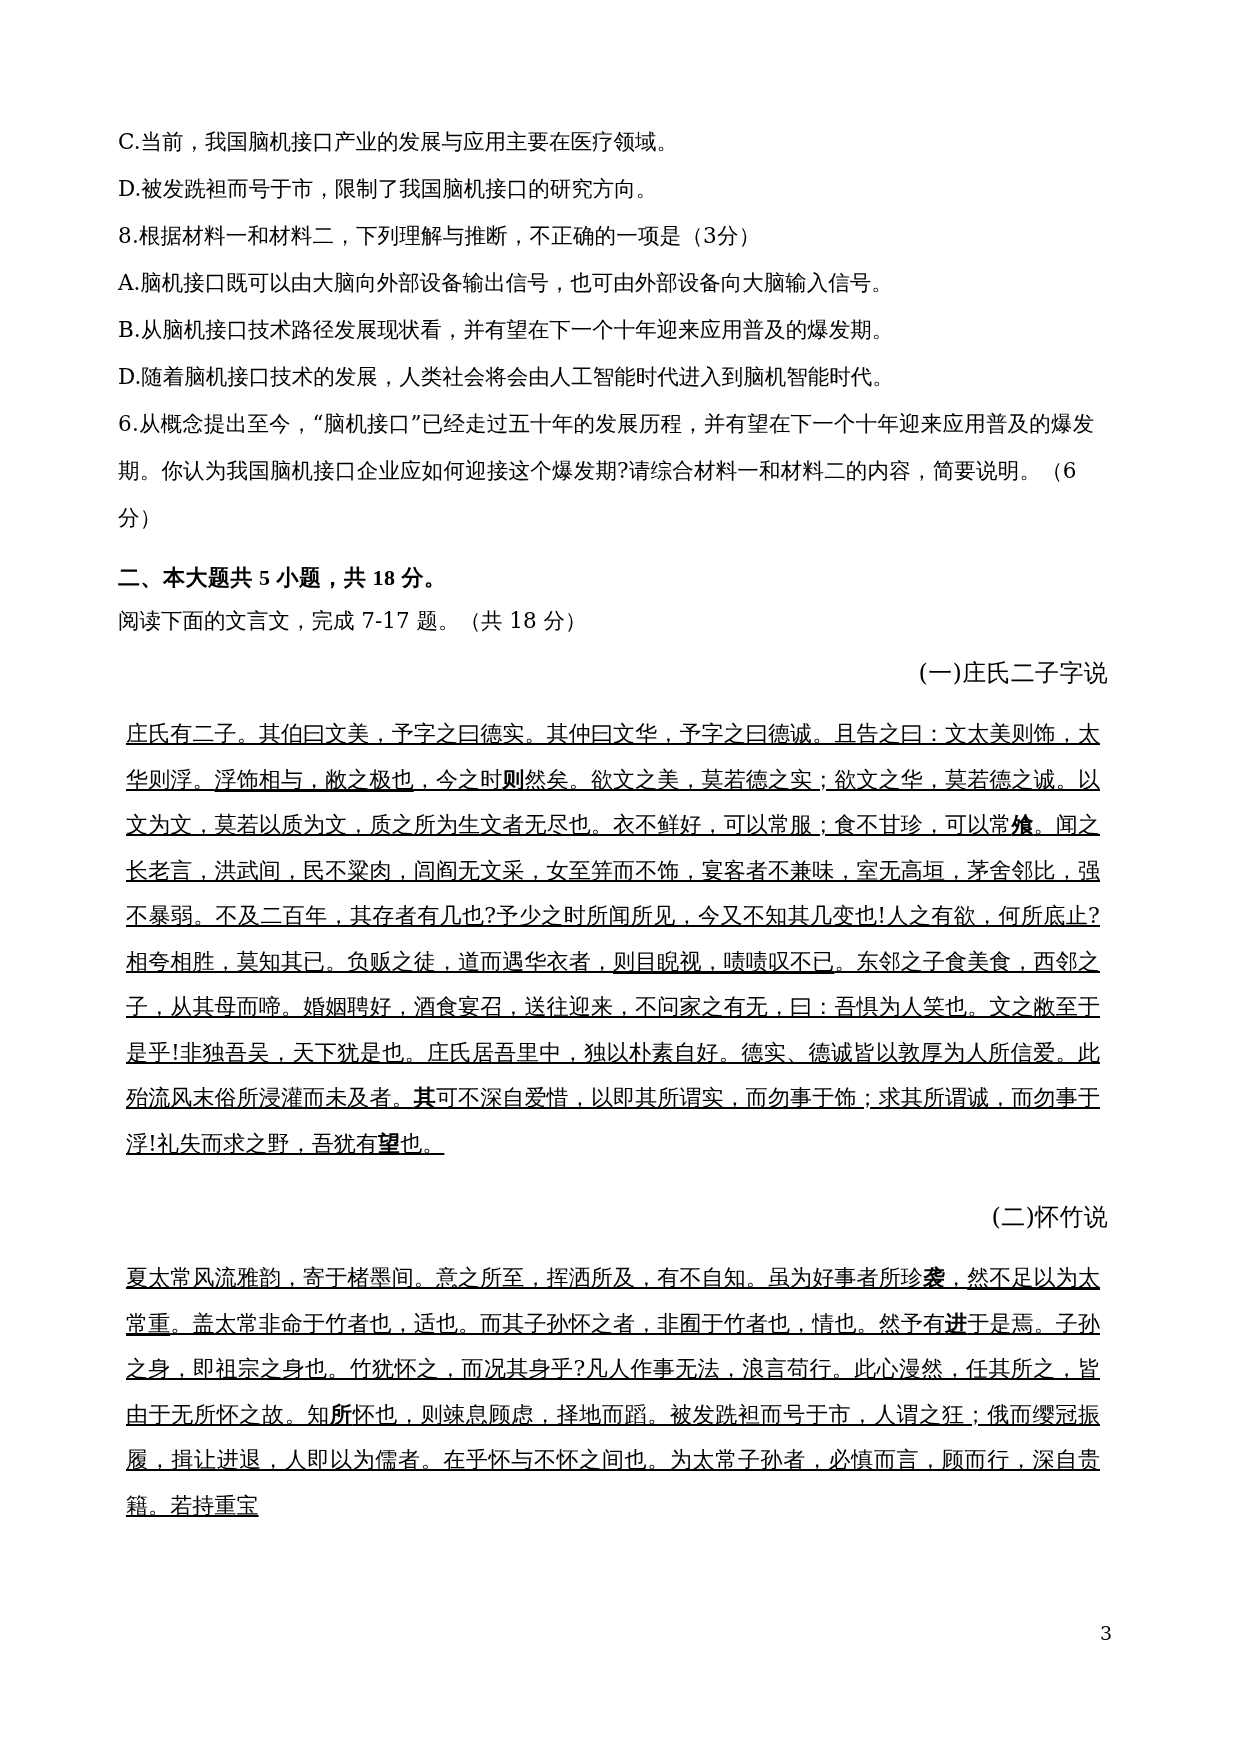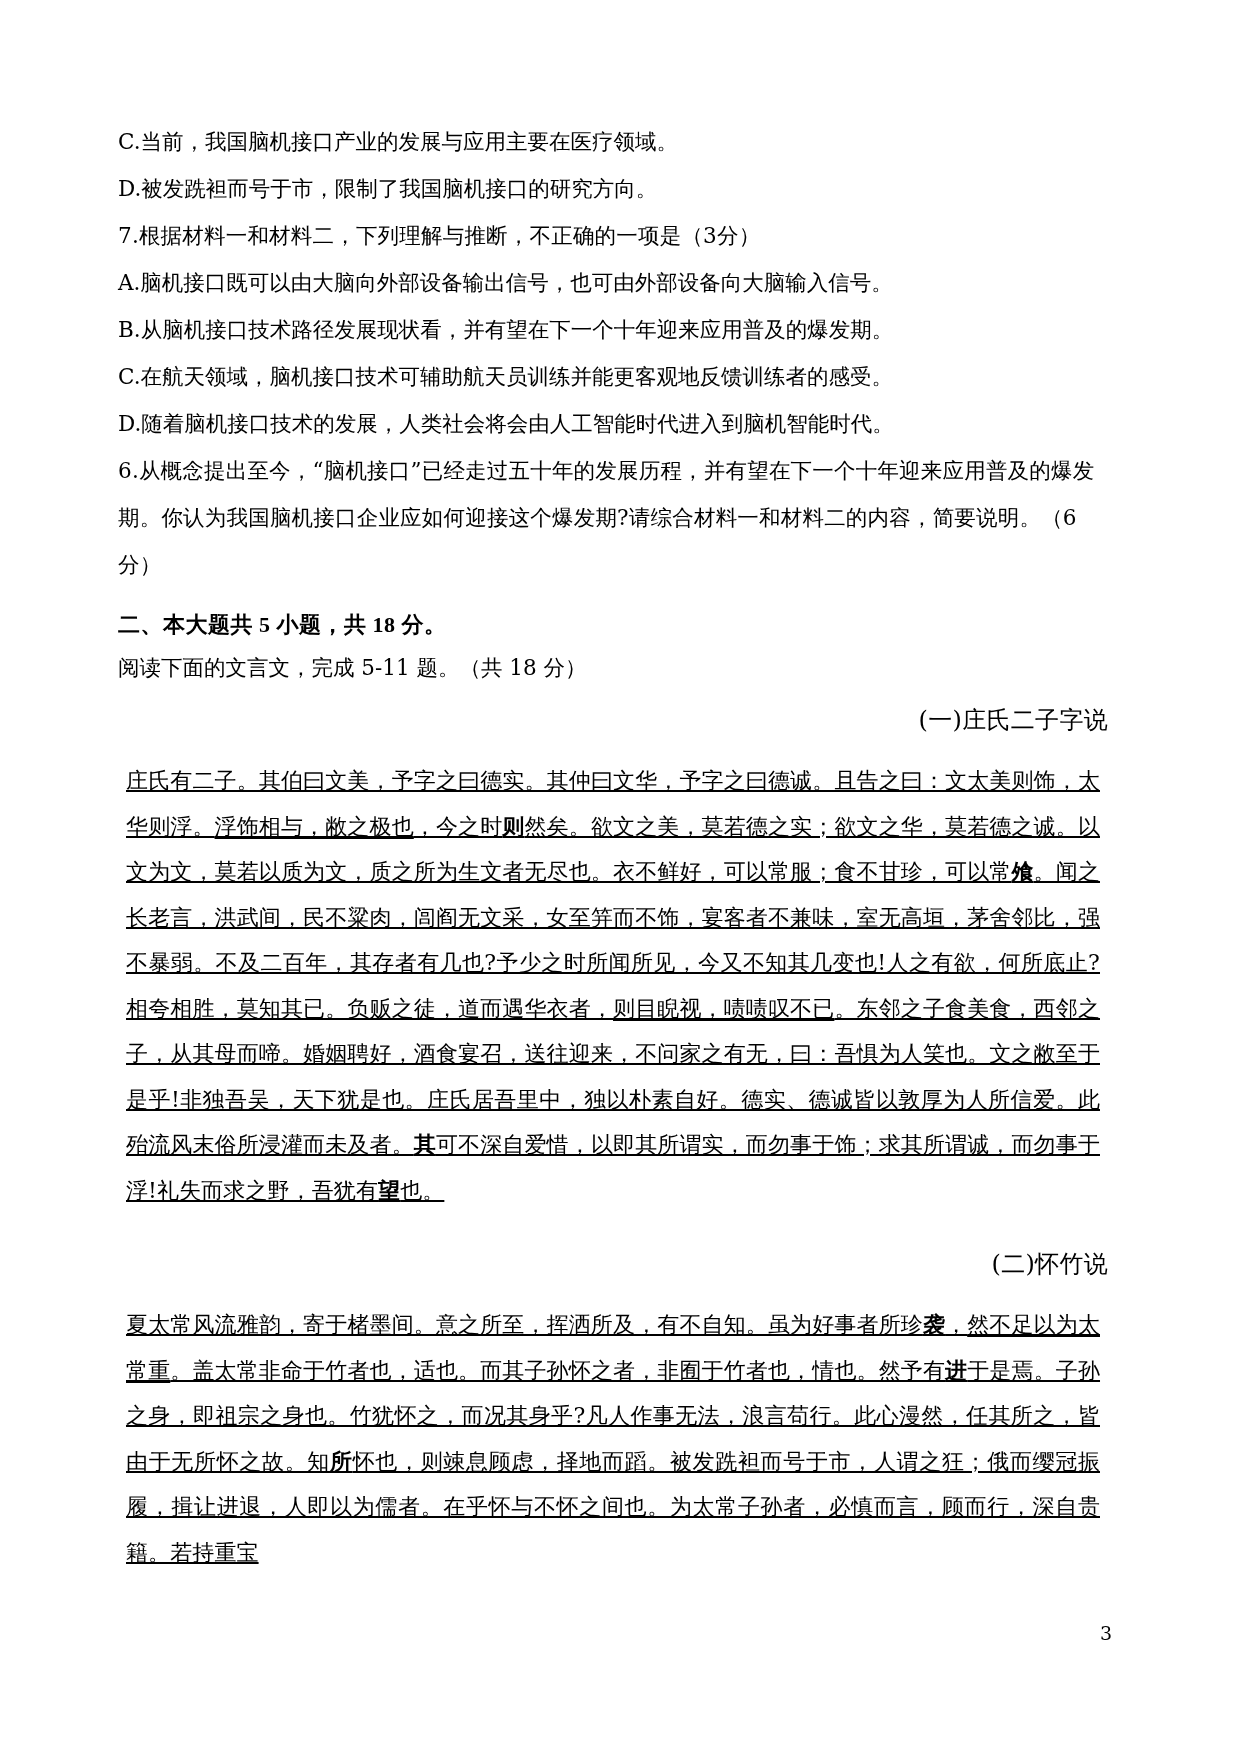--- a/index.html
+++ b/index.html
@@ -92,34 +92,33 @@
 </head>
 <body>
 
 <div id="page">
   <div class="doc-body">
 
     <p class="opt">C.当前，我国脑机接口产业的发展与应用主要在医疗领域。</p>
 
     <p class="opt">D.被发跣袒而号于市，限制了我国脑机接口的研究方向。</p>
 
-    <p class="q-line">7.根据材料一和材料二，下列理解与推断，不正确的一项是（3分）</p>
+    <p class="q-line">8.根据材料一和材料二，下列理解与推断，不正确的一项是（3分）</p>
 
     <p class="opt">A.脑机接口既可以由大脑向外部设备输出信号，也可由外部设备向大脑输入信号。</p>
     <p class="opt">B.从脑机接口技术路径发展现状看，并有望在下一个十年迎来应用普及的爆发期。</p>
-    <p class="opt">C.在航天领域，脑机接口技术可辅助航天员训练并能更客观地反馈训练者的感受。</p>
     <p class="opt">D.随着脑机接口技术的发展，人类社会将会由人工智能时代进入到脑机智能时代。</p>
 
     <p class="q-line wrap">6.从概念提出至今，“脑机接口”已经走过五十年的发展历程，并有望在下一个十年迎来应用普及的爆发期。你认为我国脑机接口企业应如何迎接这个爆发期?请综合材料一和材料二的内容，简要说明。（6分）</p>
 
     <div class="gap-md"></div>
 
     <p class="section-head">二、本大题共 5 小题，共 18 分。</p>
 
-    <p class="instruction">阅读下面的文言文，完成 5-11 题。（共 18 分）</p>
+    <p class="instruction">阅读下面的文言文，完成 7-17 题。（共 18 分）</p>
 
     <div class="gap-sm"></div>
 
     <p class="passage-title">(一)庄氏二子字说</p>
 
     <div class="gap-sm"></div>
 
     <p class="passage"><span>庄氏有二子。其伯曰文美，予字之曰德实。其仲曰文华，予字之曰德诚。且告之曰：文太美则饰，太华则浮。</span><span class="u">浮饰相与，敝之极也</span><span>，今之时</span><span class="b">则</span><span>然矣。欲文之美，莫若德之实；欲文之华，莫若德之诚。以文为文，莫若以质为文，质之所为生文者无尽也。衣不鲜好，可以常服；食不甘珍，可以常</span><span class="b">飧</span><span>。闻之长老言，洪武间，民不粱肉，闾阎无文采，女至笄而不饰，宴客者不兼味，室无高垣，茅舍邻比，强不暴弱。不及二百年，其存者有几也?予少之时所闻所见，今又不知其几变也!人之有欲，何所底止?相夸相胜，莫知其已。负贩之徒，道而遇华衣者，</span><span class="u">则目睨视，啧啧叹不已</span><span>。东邻之子食美食，西邻之子，从其母而啼。婚姻聘好，酒食宴召，送往迎来，不问家之有无，曰：吾惧为人笑也。文之敝至于是乎!非独吾吴，天下犹是也。庄氏居吾里中，独以朴素自好。德实、德诚皆以敦厚为人所信爱。此殆流风末俗所浸灌而未及者。</span><span class="b">其</span><span>可不深自爱惜，以即其所谓实，而勿事于饰；求其所谓诚，而勿事于浮!礼失而求之野，吾犹有</span><span class="b">望</span><span>也。</span></p>
 
     <div class="gap-lg"></div>

